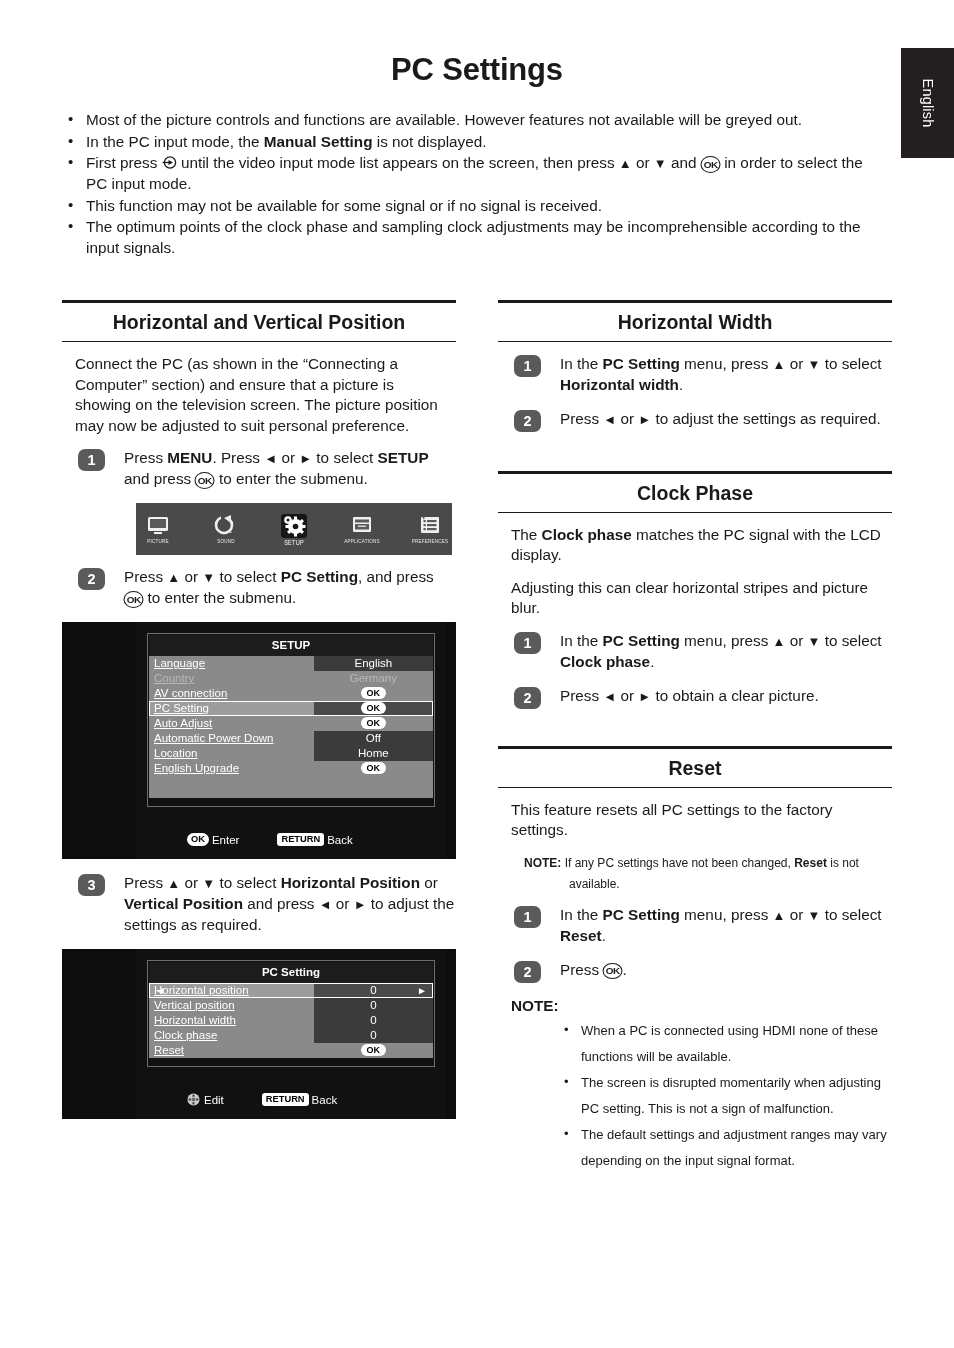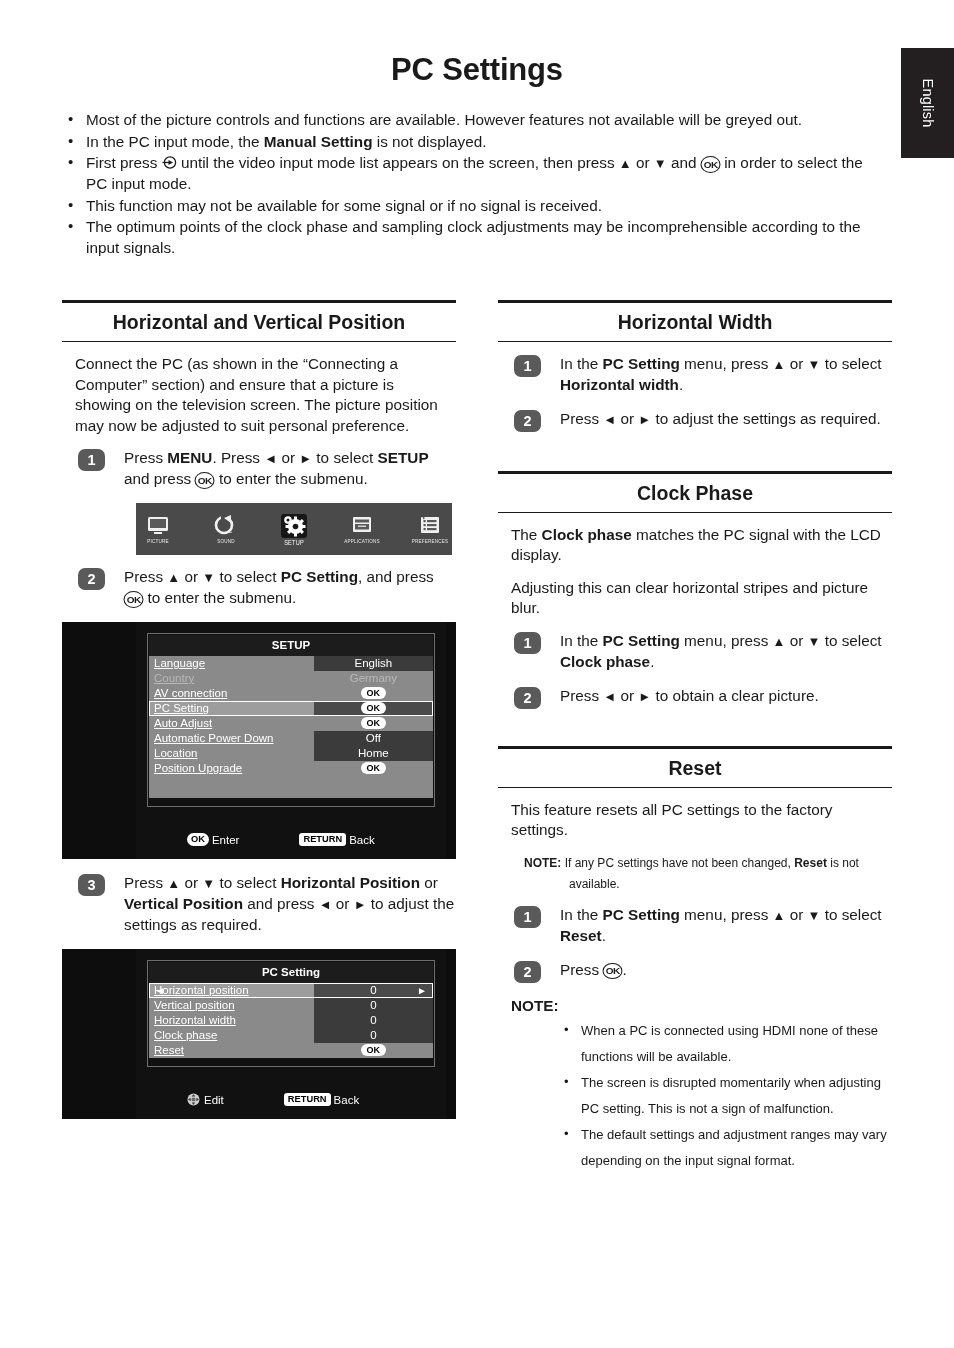--- a/index.html
+++ b/index.html
@@ -250,21 +250,21 @@
     background: #8a8a8a;
     height: 22px;
   }
   .osd-strip { height: 7px; background:#111111; }
   .osd-foot {
     display: flex;
     font-size: 11.5px;
     color: #ffffff;
     padding: 26px 0 4px 0;
     padding-left: 40px;
-    gap: 60px;
+    gap: 38px;
   }
   .key-chip {
     display: inline-block;
     background: #ffffff;
     color: #000000;
     font-size: 9.3px;
     font-weight: bold;
     border-radius: 3px;
     padding: 0.5px 4px;
     line-height: 12px;
@@ -464,21 +464,21 @@
                   </div>
                   <div class="osd-row">
                     <span class="r-label">Automatic Power Down</span>
                     <span class="r-value">Off</span>
                   </div>
                   <div class="osd-row">
                     <span class="r-label">Location</span>
                     <span class="r-value">Home</span>
                   </div>
                   <div class="osd-row plainval">
-                    <span class="r-label">Position Upgrade</span>
+                    <span class="r-label">English Upgrade</span>
                     <span class="r-value"><span class="ok-chip">OK</span></span>
                   </div>
                 </div>
               <div class="osd-blank"></div>
               <div class="osd-strip"></div>
             </div>
             <div class="osd-foot" id="setup-foot">
                 <span><span class="key-chip round">OK</span><span>Enter</span></span>
                 <span><span class="key-chip">RETURN</span><span>Back</span></span>
               </div>

